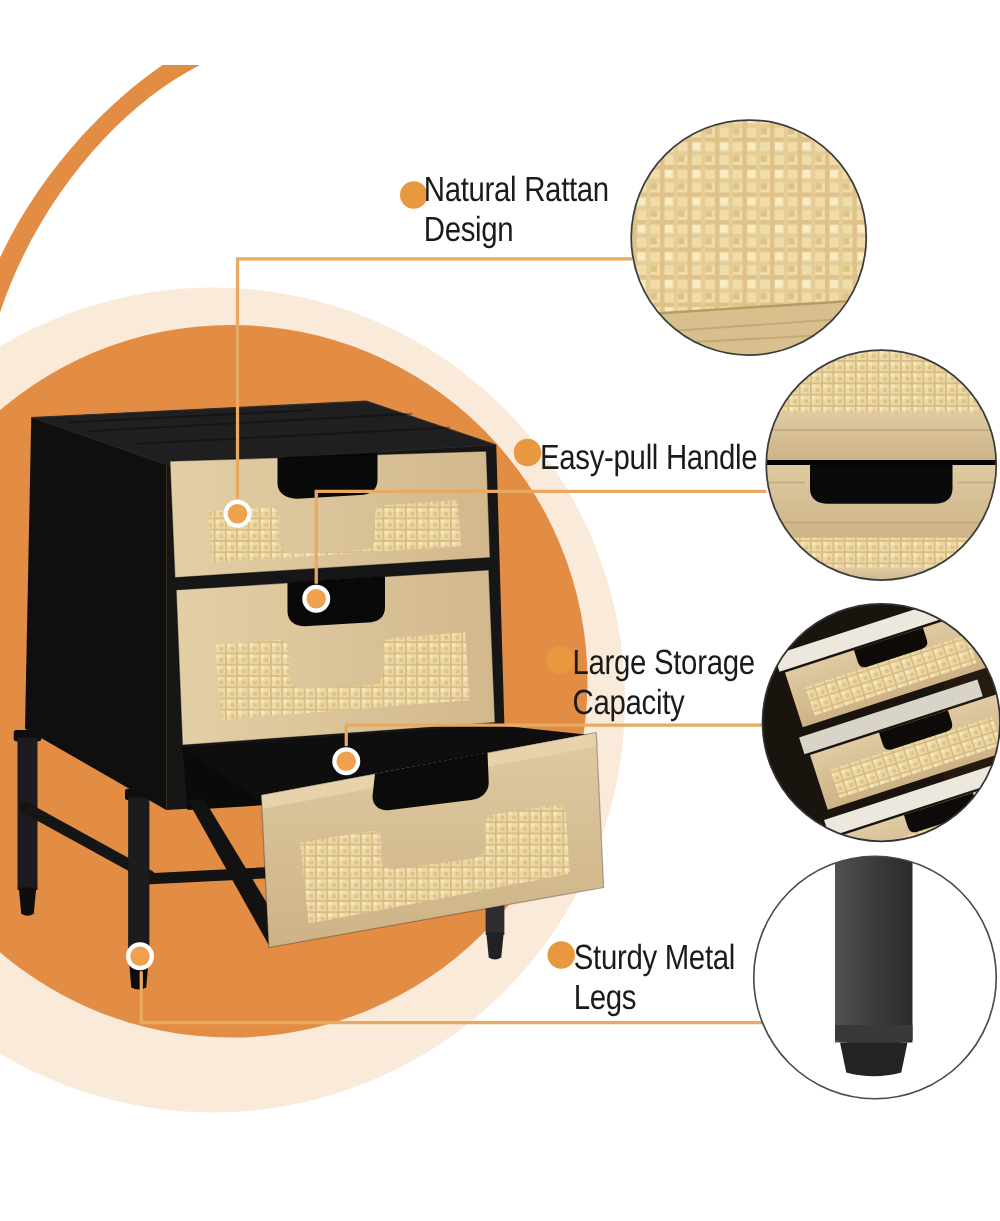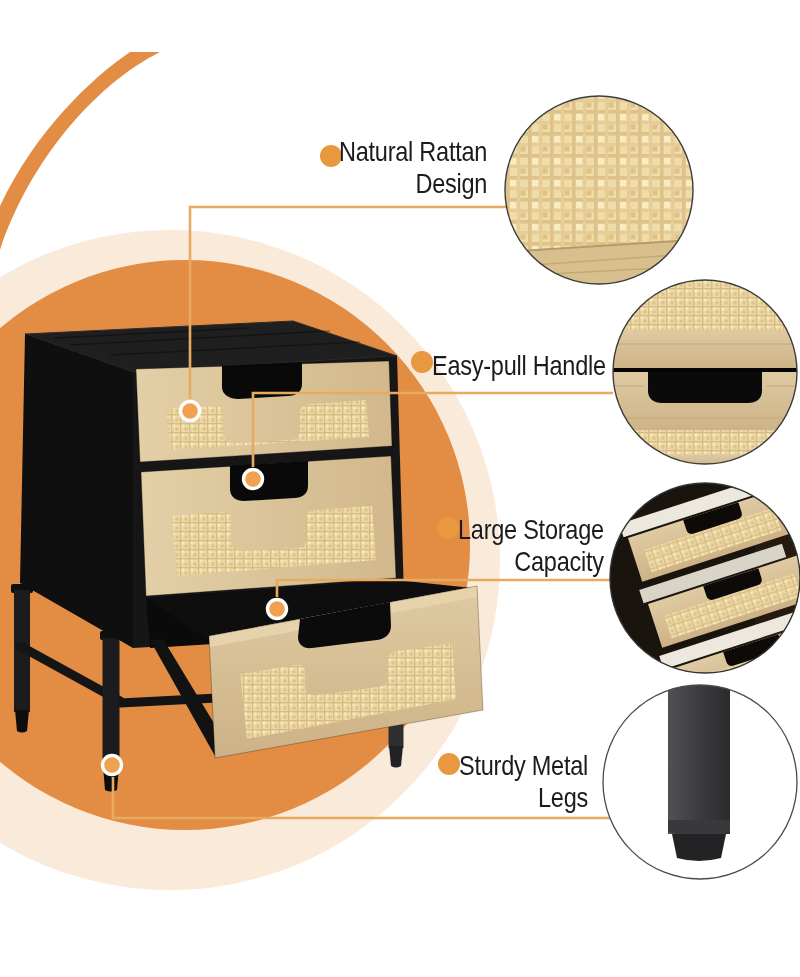--- a/index.html
+++ b/index.html
@@ -1,17 +1,17 @@
 <!DOCTYPE html>
 <html><head>
 <meta charset="utf-8">
 <style>
   html,body{margin:0;padding:0;background:#fff;}
   .canvas{position:relative;width:800px;height:977px;background:#fff;overflow:hidden;
-          font-family:"Liberation Sans",sans-serif;text-align:right;}
+          font-family:"Liberation Sans",sans-serif;}
   .canvas svg{position:absolute;left:0;top:0;}
   .label{position:absolute;color:#1B1B1B;font-size:28px;line-height:32px;
          font-weight:500;letter-spacing:-.3px;transform:scaleX(.84);
          transform-origin:left top;white-space:nowrap;}
   .label span{display:block;}
 </style>
 </head>
 <body>
 
 <div class="canvas">

